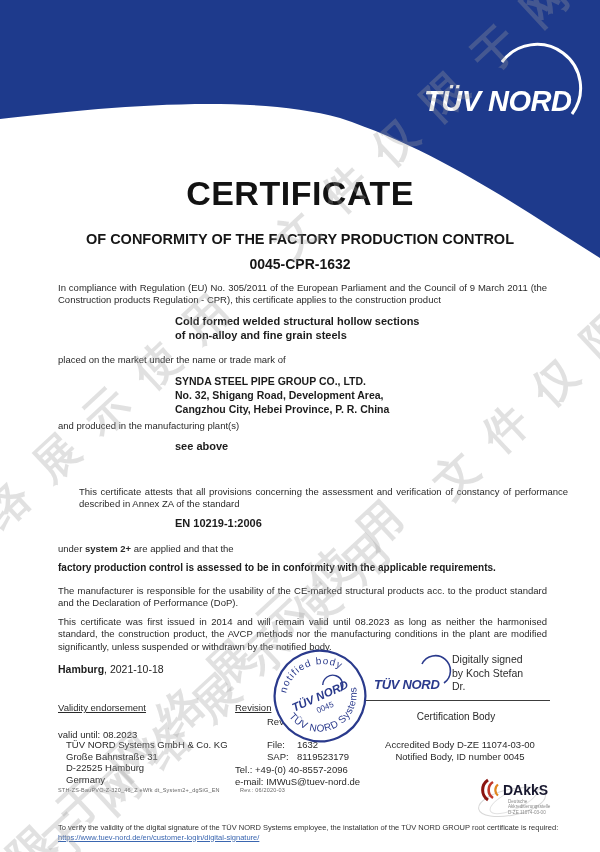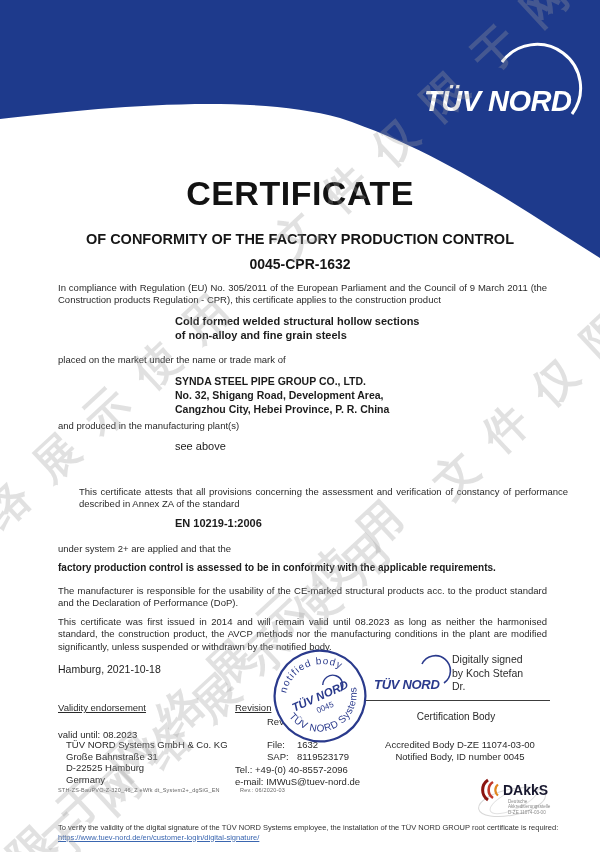--- a/index.html
+++ b/index.html
@@ -1,21 +1,21 @@
 <!DOCTYPE html>
 <html><head>
 <meta charset="utf-8">
 <style>
   html,body{margin:0;padding:0;background:#fff;}
   .page{position:relative;width:600px;height:852px;background:#fff;overflow:hidden;
         font-family:"Liberation Sans",sans-serif;color:#232323;}
   .abs{position:absolute;}
   .ctr{left:0;width:600px;text-align:center;}
   .p{font-size:9.5px;line-height:12.3px;text-align:justify;color:#2a2a2a;}
-  .bold{font-weight:normal;}
+  .bold{font-weight:bold;}
   .title{font-size:34px;font-weight:bold;color:#121212;letter-spacing:.5px;}
   .subtitle{font-size:14.5px;font-weight:bold;color:#161616;}
   .certno{font-size:14px;font-weight:bold;color:#161616;}
   .indent{left:175px;}
   .prod{font-size:11px;font-weight:bold;line-height:13.5px;color:#1c1c1c;}
   .comp{font-size:10.5px;font-weight:bold;line-height:14px;color:#1c1c1c;}
   .std{font-size:11px;font-weight:bold;color:#1c1c1c;}
   .fpc{font-size:10px;font-weight:bold;white-space:nowrap;color:#1c1c1c;}
   .small{font-size:9.5px;color:#2a2a2a;}
   .foot{font-size:9.5px;line-height:11.5px;color:#2a2a2a;}

